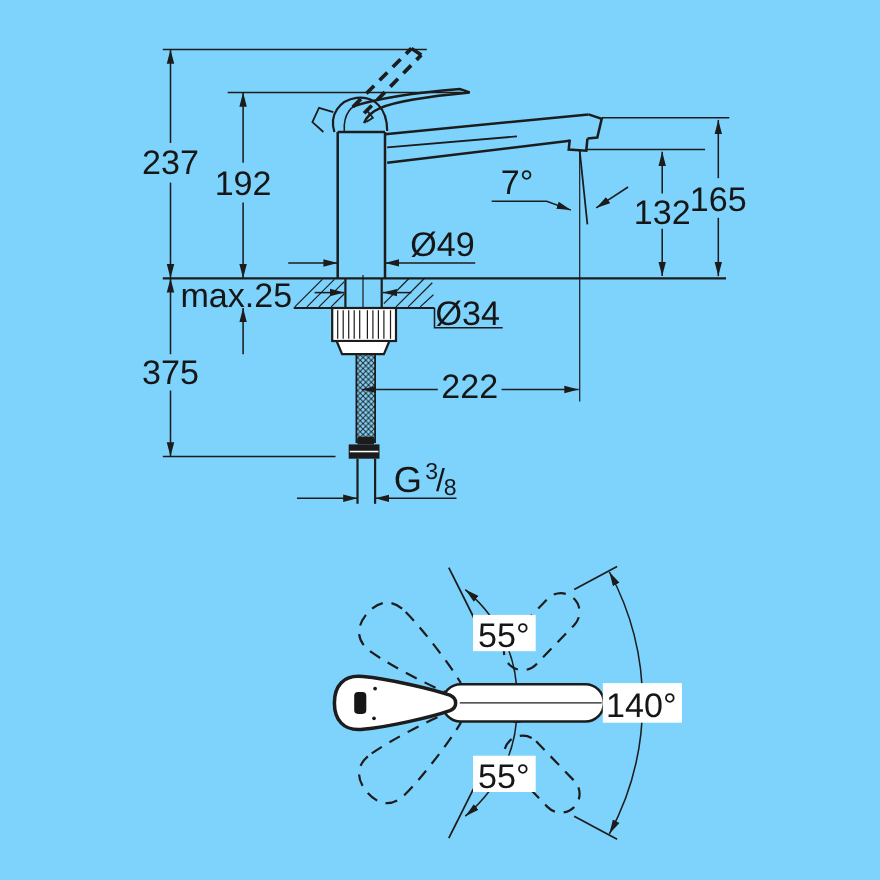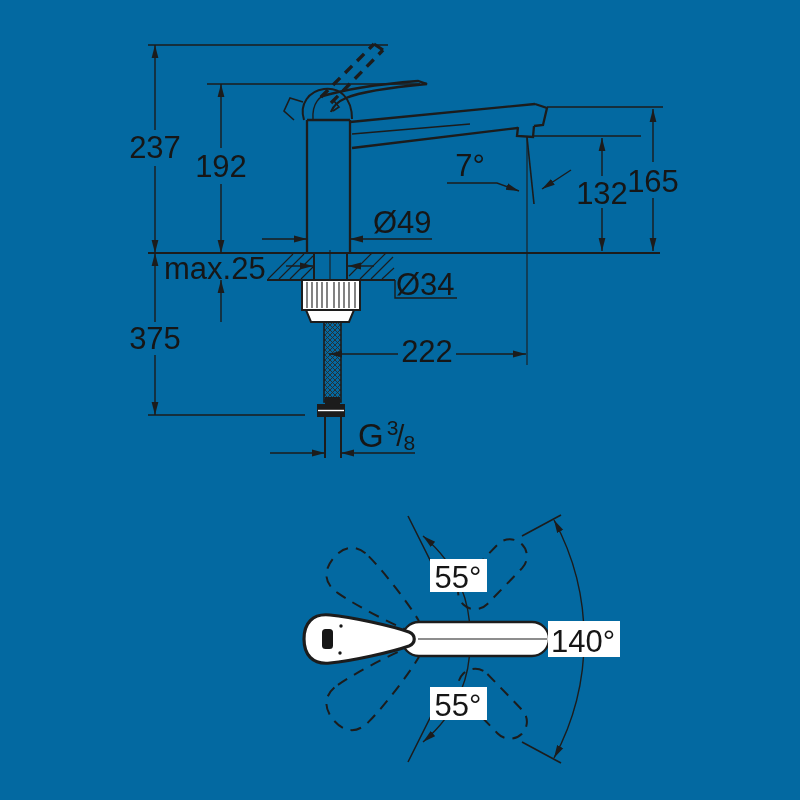--- a/index.html
+++ b/index.html
@@ -1,16 +1,16 @@
 <!DOCTYPE html>
 <html><head>
 <meta charset="utf-8">
 <style>
   html,body{margin:0;padding:0;background:#ffffff;}
-  .stage{width:800px;height:800px;background:#0369a1;position:relative;}
+  .stage{width:800px;height:800px;background:#7dd3fc;position:relative;}
   svg text{font-family:"Liberation Sans","DejaVu Sans",sans-serif;fill:#161616;}
   .t31{font-size:31px;}
   .ln{stroke:#1c1c1c;fill:none;stroke-linecap:butt;}
   .w1{stroke-width:1.1;}
   .w13{stroke-width:1.4;}
   .w16{stroke-width:1.6;}
   .w2{stroke-width:2;}
   .w22{stroke-width:2.3;}
   .w3{stroke-width:3.2;}
   .dashLever{stroke-dasharray:10 7;stroke-width:3.4;}

